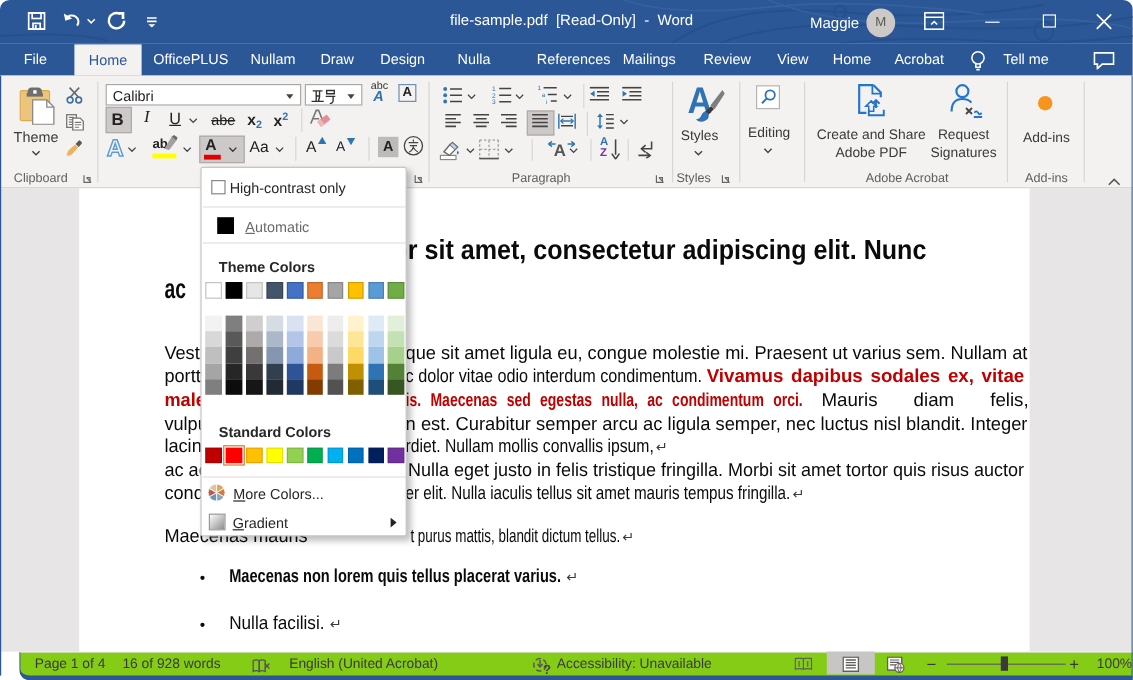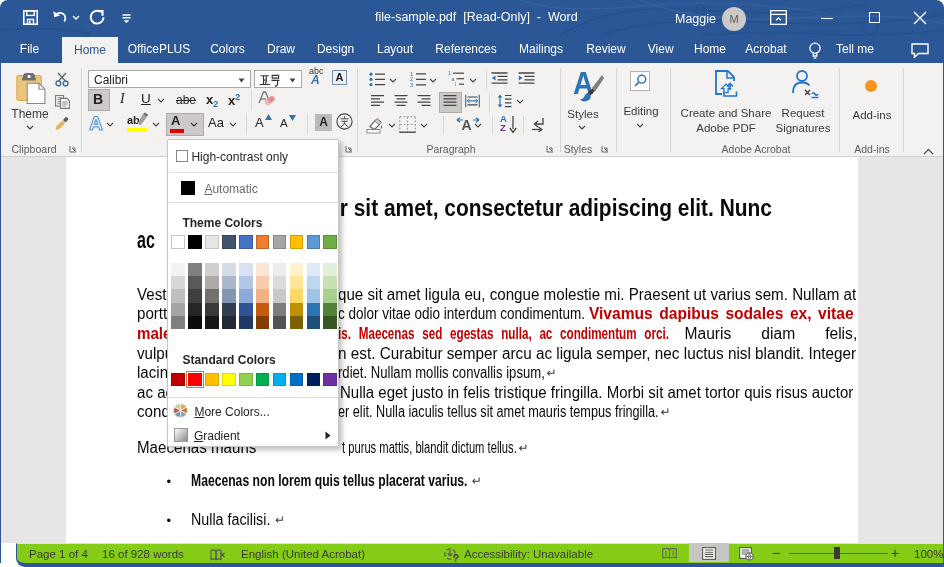--- a/index.html
+++ b/index.html
@@ -90,25 +90,25 @@
     </svg>
     <div class="abs" style="left:821px;top:17.5px;width:12px;height:1.6px;background:#fff"></div>
     <div class="abs" style="left:869px;top:12px;width:11px;height:11px;border:1.4px solid #fff"></div>
     <svg class="abs" style="left:913px;top:11px" width="14" height="14" viewBox="0 0 14 14">
         <path d="M1 1l12 12M13 1L1 13" stroke="#fff" stroke-width="1.4"></path>
       </svg>
   </div>
   <div class="abs" id="tabrow">
     <div class="tab" style="left:29.5px">File</div>
     <div class="tab" style="left:159px">OfficePLUS</div>
-    <div class="tab" style="left:227.5px">Colors</div>
+    <div class="tab" style="left:227.5px">Nullam</div>
     <div class="tab" style="left:281px">Draw</div>
     <div class="tab" style="left:335.6px">Design</div>
-    <div class="tab" style="left:395px">Layout</div>
-    <div class="tab" style="left:466px">References</div>
+    <div class="tab" style="left:395px">Nulla</div>
+    <div class="tab" style="left:478px">References</div>
     <div class="tab" style="left:541px">Mailings</div>
     <div class="tab" style="left:606px">Review</div>
     <div class="tab" style="left:660.7px">View</div>
     <div class="tab" style="left:710px">Home</div>
     <div class="tab" style="left:766px">Acrobat</div>
     <svg class="abs" style="left:808px;top:5.5px" width="14" height="18" viewBox="0 0 14 18">
       <circle cx="7" cy="6.2" r="5.1" fill="none" stroke="#fff" stroke-width="1.3"></circle>
       <path d="M5.2 11.2 L5.2 14 L8.8 14 L8.8 11.2" fill="none" stroke="#fff" stroke-width="1.3"></path>
       <path d="M5.6 16h2.8" stroke="#fff" stroke-width="1.3"></path>
     </svg>

